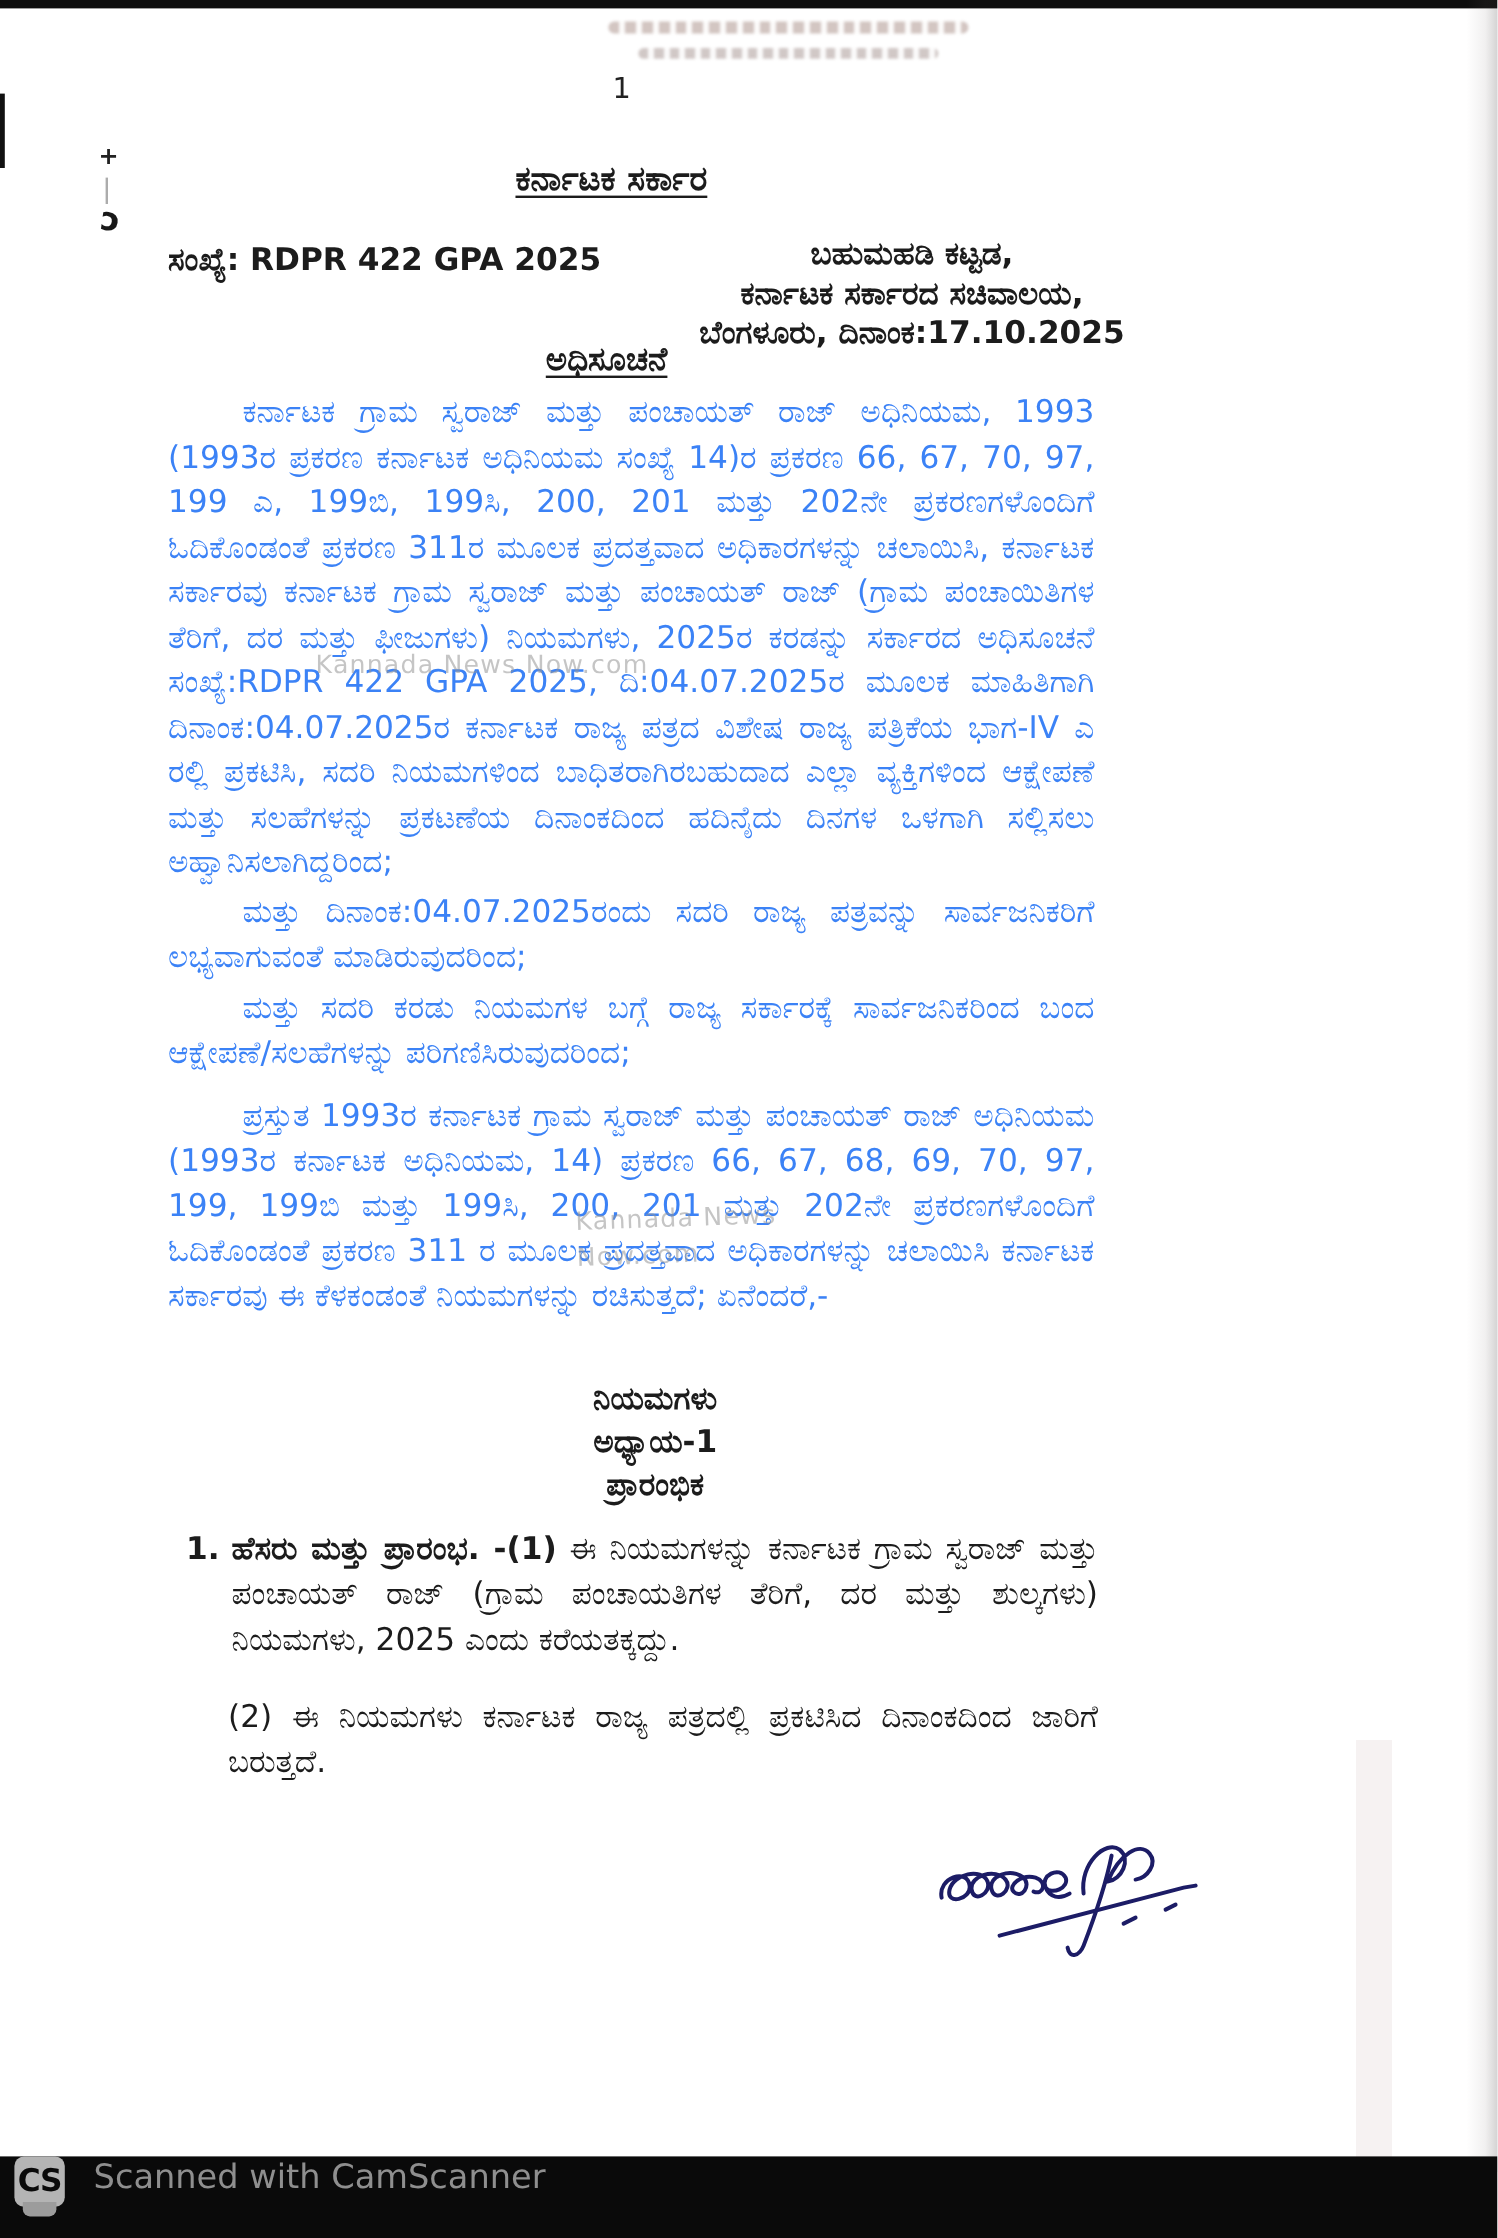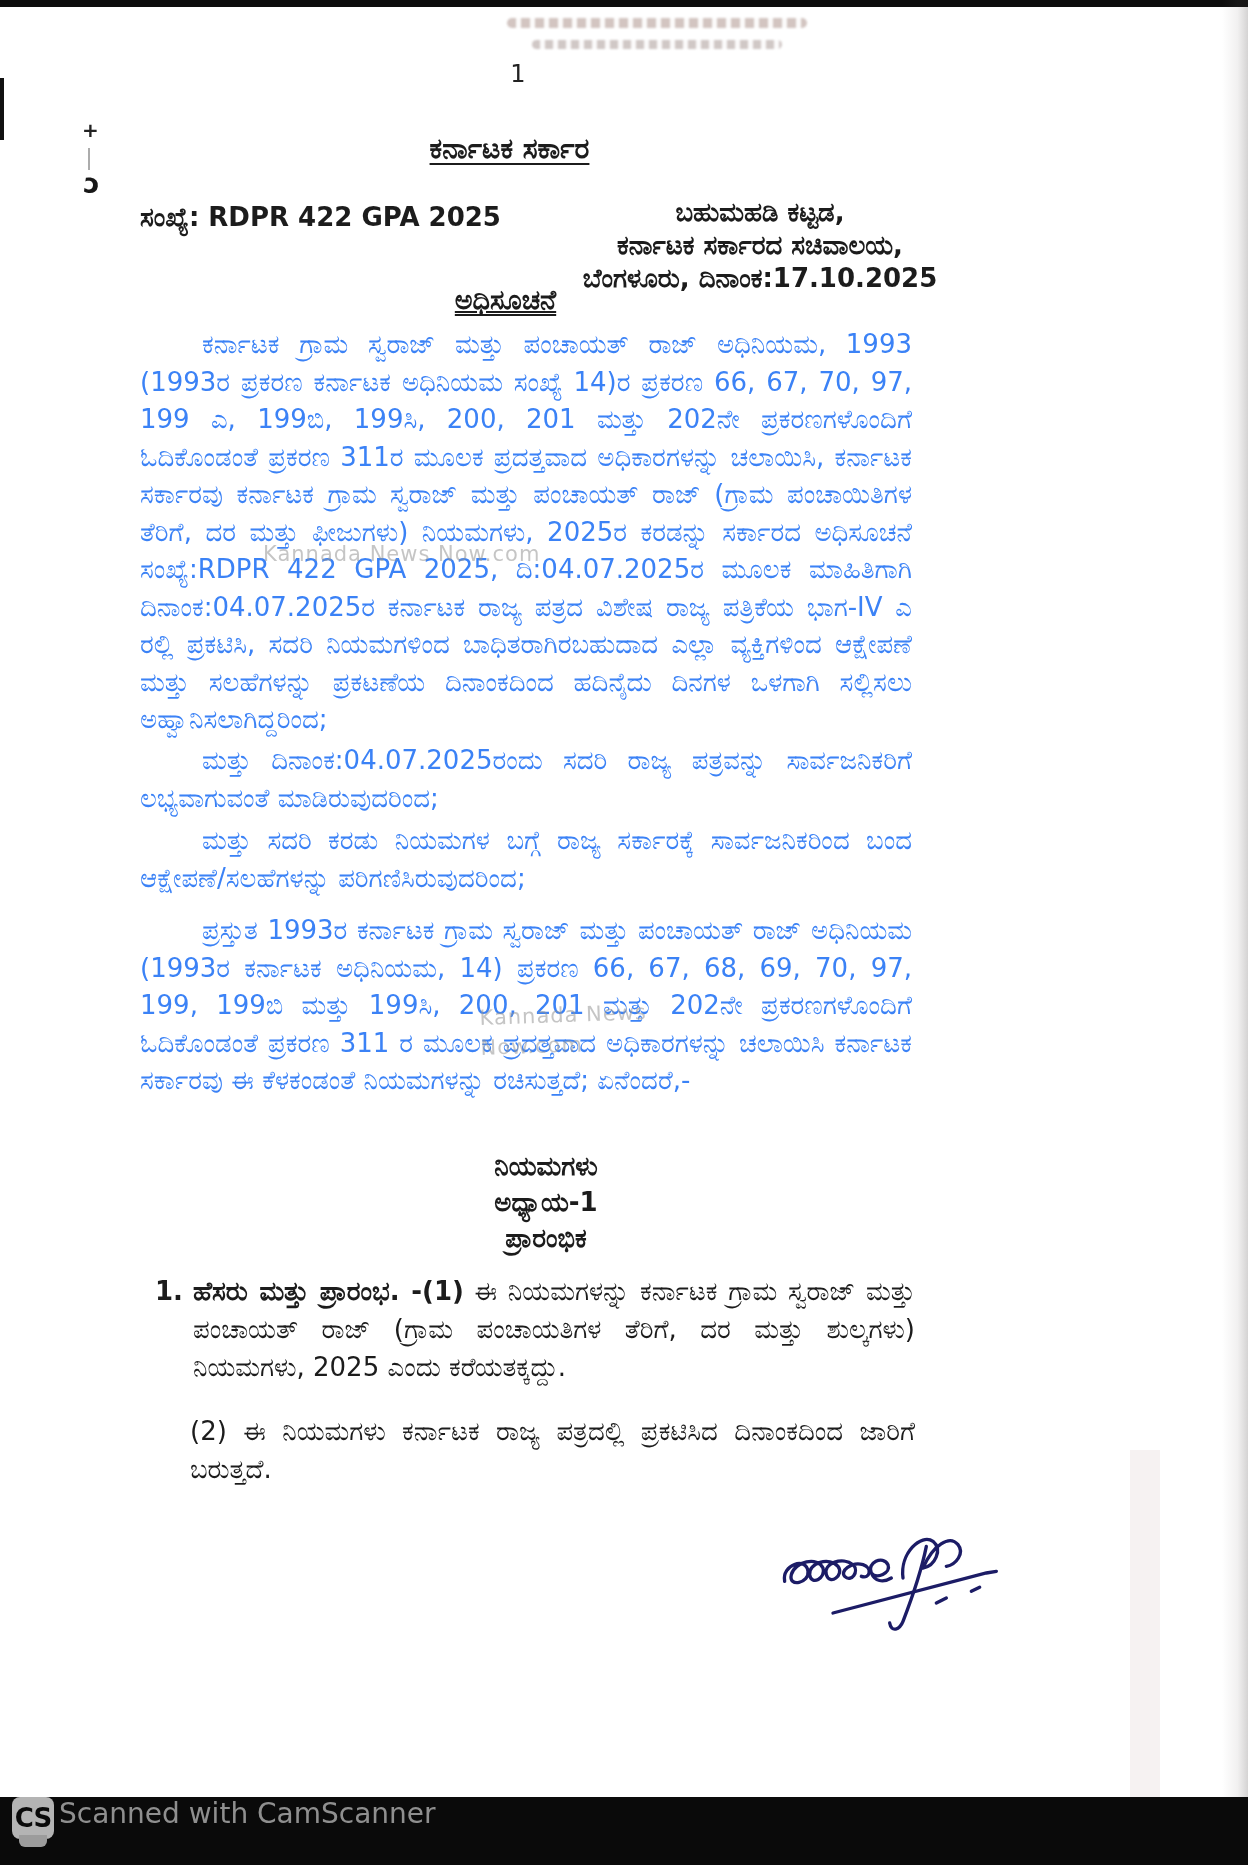--- a/index.html
+++ b/index.html
@@ -30,21 +30,21 @@
   .margin-mark-dash{position:absolute;top:148px;left:88px;width:2px;height:22px;background:rgba(90,90,90,0.5);}
   .margin-mark-hook{position:absolute;top:168px;left:84px;font-size:27px;color:#181818;font-weight:700;transform:rotate(8deg);}
   
   .gov-title{position:absolute;top:132px;left:0;width:1019px;text-align:center;
     font-size:28px;font-weight:700;}
   .gov-title span{text-decoration:underline;text-underline-offset:5px;}
   .ref-number{position:absolute;top:202px;left:140px;font-size:26px;font-weight:700;}
   .address-block{position:absolute;top:196px;left:560px;width:400px;text-align:center;
     font-size:26px;font-weight:600;line-height:33px;}
   .notif-title{position:absolute;top:284px;left:0;width:1011px;text-align:center;
-    font-size:27px;font-weight:700;text-decoration:underline;}
+    font-size:27px;font-weight:700;}
   .notif-title span{text-decoration:underline;text-underline-offset:5px;}
   
   .para{position:absolute;left:140px;width:772px;
     font-size:26px;line-height:37.5px;text-align:justify;text-indent:62px;color:#3b82f6;}
   .p1{top:326px;}
   .p2{top:742px;}
   .p3{top:822px;}
   .p4{top:912px;}
   
   .section-headings{position:absolute;top:1148px;left:0;width:1092px;text-align:center;
@@ -65,21 +65,21 @@
   .signature{position:absolute;top:1528px;left:778px;width:225px;height:125px;}
   
   .footer{position:absolute;bottom:0;left:0;width:1248px;height:68px;background:#0a0a0a;
     display:flex;align-items:flex-start;}
   .cs-badge{width:42px;height:50px;margin-left:12px;position:relative;}
   .cs-badge .body{position:absolute;top:0;left:0;width:42px;height:42px;background:#b4b4b4;
     border-radius:8px;display:flex;align-items:center;justify-content:center;
     font-size:26px;font-weight:700;color:#0a0a0a;letter-spacing:-1px;}
   .cs-badge .tab{position:absolute;bottom:0;left:7px;width:28px;height:12px;background:#9c9c9c;
     border-radius:0 0 6px 6px;}
-  .footer-text{margin-left:5px;font-size:28px;color:#8f8f8f;}
+  .footer-text{margin-left:24px;font-size:28px;color:#8f8f8f;}
 </style>
 </head>
 <body>
 
 <div class="doc">
 
   <div class="scan-top-bar"></div>
   <div class="scan-left-tick"></div>
   <div class="scan-right-shadow"></div>
   <div class="scan-fold"></div>

